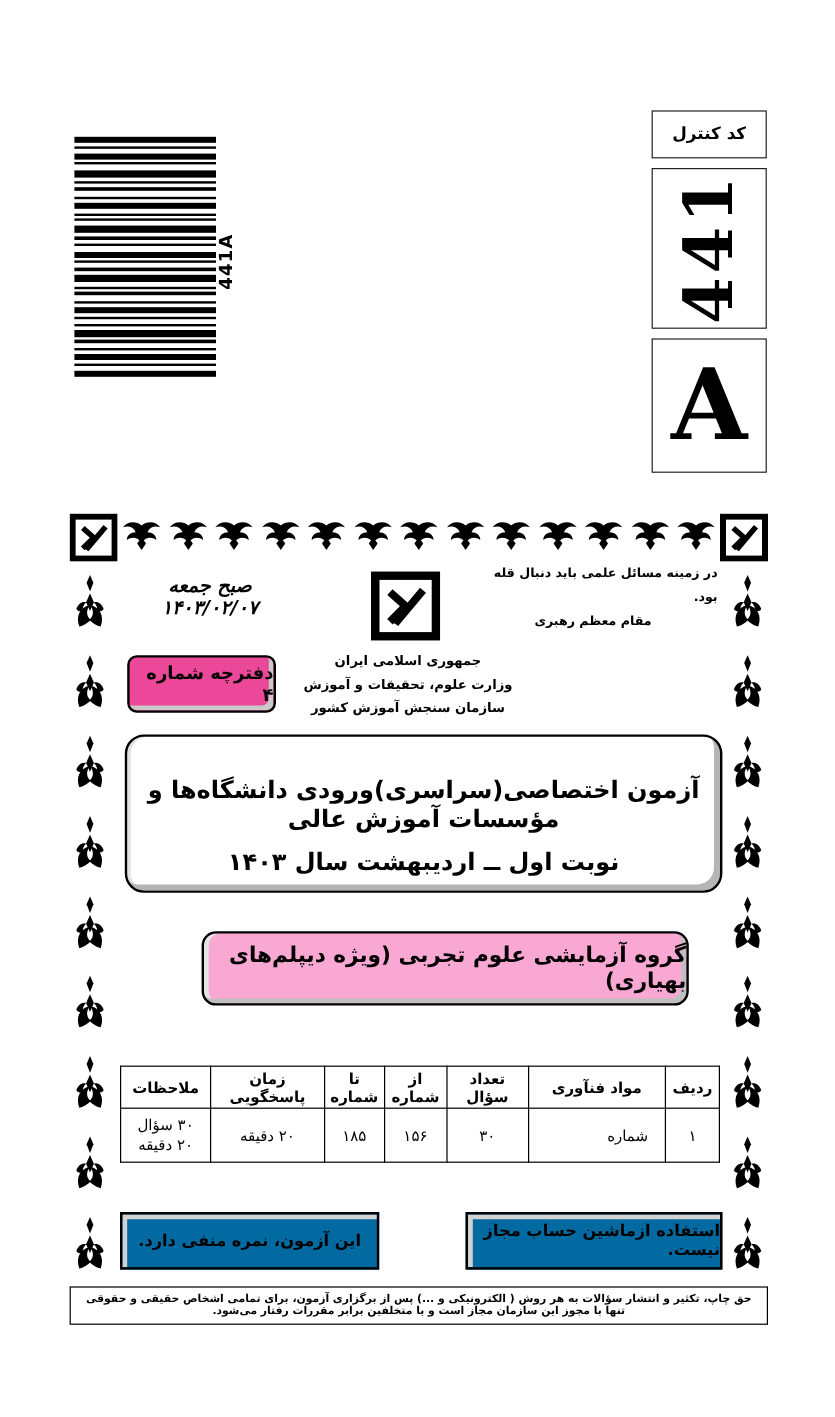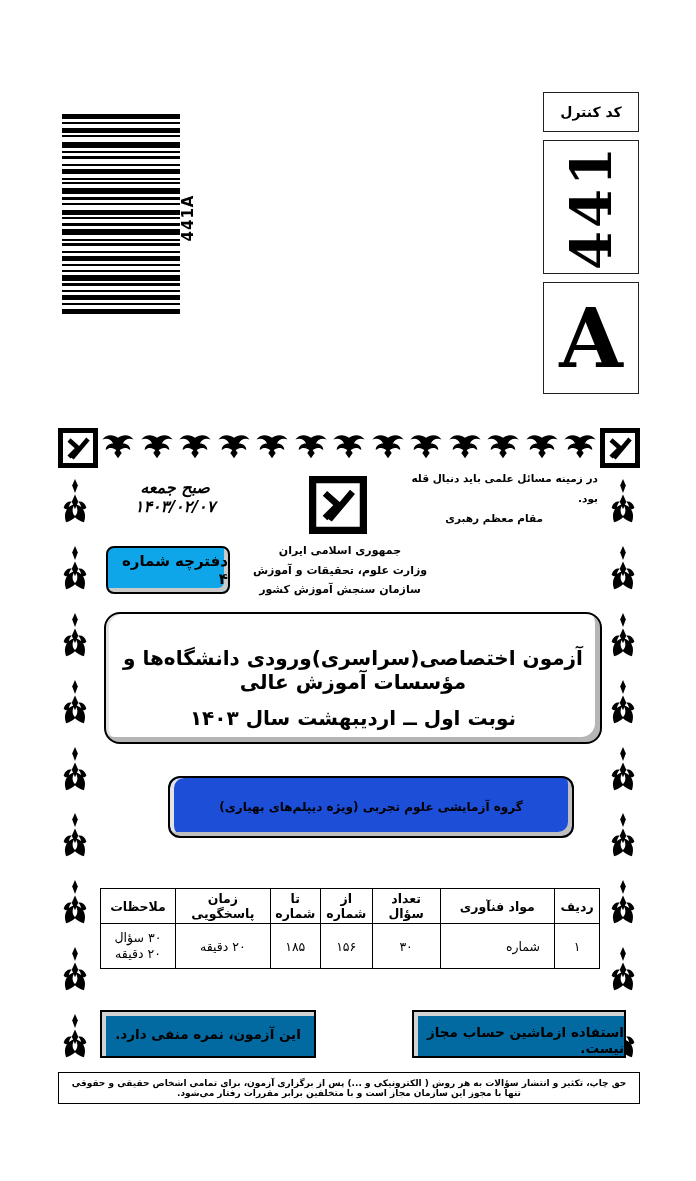--- a/index.html
+++ b/index.html
@@ -40,50 +40,50 @@
         font-size:16px;font-weight:bold;font-style:italic;direction:rtl;}
   #leader-quote{position:absolute;left:388px;top:468px;width:210px;direction:rtl;
         font-size:10.5px;font-weight:bold;line-height:20px;}
   #leader-quote .l2{margin-right:55px;}
   #org-logo{position:absolute;left:309px;top:476px;}
   #org-lines{position:absolute;left:240px;top:541px;width:200px;text-align:center;
         direction:rtl;font-size:11px;font-weight:bold;line-height:19.5px;}
 
   
   #booklet-box{position:absolute;left:106px;top:546px;width:120px;height:44px;
-        border:2px solid #000;border-radius:8px;background:#0ea5e9;
+        border:2px solid #000;border-radius:8px;background:#ec4899;
         box-shadow:inset -4px -4px 0 #c9c9c9;display:flex;align-items:center;
         justify-content:flex-end;font-size:15px;font-weight:bold;direction:rtl;}
   #title-box{position:absolute;left:104px;top:612px;width:494px;height:128px;
         border:2.5px solid #000;border-radius:16px;background:#fff;
         box-shadow:inset -5px -5px 0 #b5b5b5, inset 3px 0 0 #e2e2e2;
         direction:rtl;text-align:center;font-weight:bold;}
   #title-box .t1{margin-top:32px;font-size:20px;}
   #title-box .t2{margin-top:12px;font-size:20px;}
   #group-box{position:absolute;left:168px;top:776px;width:402px;height:58px;
-        border:2.5px solid #000;border-radius:12px;background:#1d4ed8;
+        border:2.5px solid #000;border-radius:12px;background:#f9a8d4;
         box-shadow:inset -4px -4px 0 #bfbfbf, inset 4px 0 0 #e4e4e4;
         display:flex;align-items:center;justify-content:center;
-        font-size:12px;font-weight:bold;direction:rtl;}
+        font-size:18px;font-weight:bold;direction:rtl;}
 
   
   #exam-table{position:absolute;left:100px;top:888px;width:500px;border-collapse:collapse;
         direction:rtl;font-size:12.5px;}
   #exam-table th,#exam-table td{border:1.8px solid #000;text-align:center;padding:2px 3px;}
   #exam-table th{font-weight:bold;height:26px;}
   #exam-table td{height:40px;}
   #exam-table td.subject{text-align:right;padding-right:14px;}
   .notes-cell div{line-height:16px;}
 
   
   .notice{position:absolute;top:1010px;height:44px;border:2.5px solid #000;background:#0369a1;
         box-shadow:inset 4px 4px 0 #d2d2d2;display:flex;align-items:center;
         justify-content:center;font-size:13.5px;font-weight:bold;direction:rtl;}
   #notice-negative{left:100px;width:212px;}
-  #notice-calculator{left:412px;width:210px;align-items:flex-end;}
+  #notice-calculator{left:388px;width:210px;}
   #footer-bar{position:absolute;left:58px;top:1072px;width:582px;height:32px;
         border:1.8px solid #000;display:flex;align-items:center;justify-content:center;
         direction:rtl;font-size:9px;font-weight:bold;padding:0 6px;box-sizing:border-box;
         text-align:center;}
 
   svg.orn{display:block;}
   #svg-defs{position:absolute;width:0;height:0;}
 </style>
 </head>
 <body>

